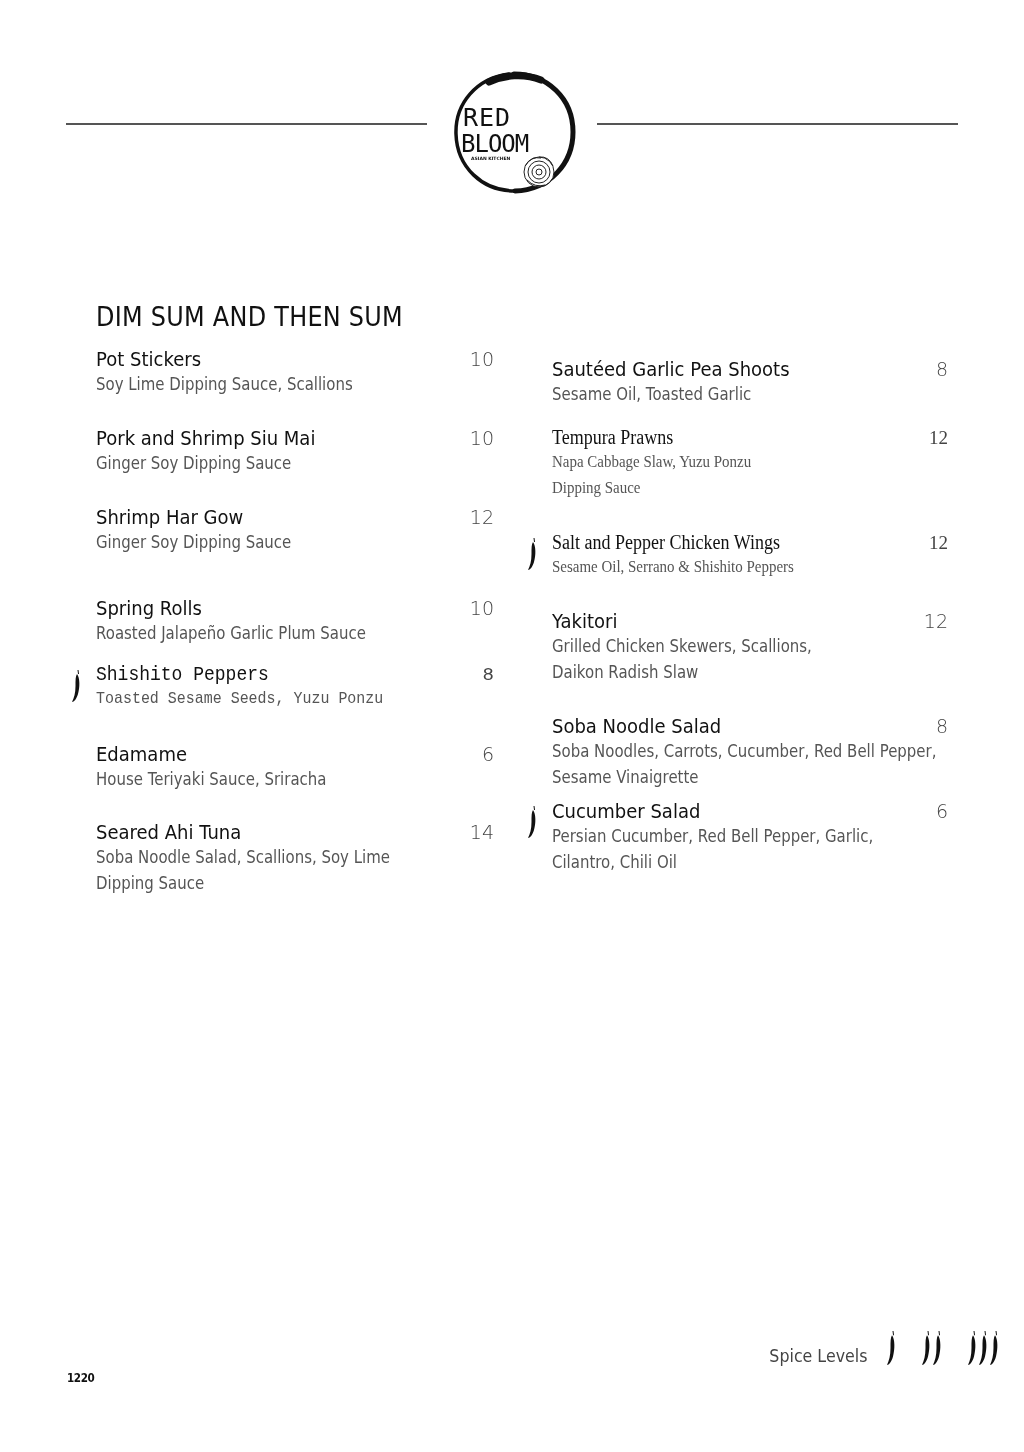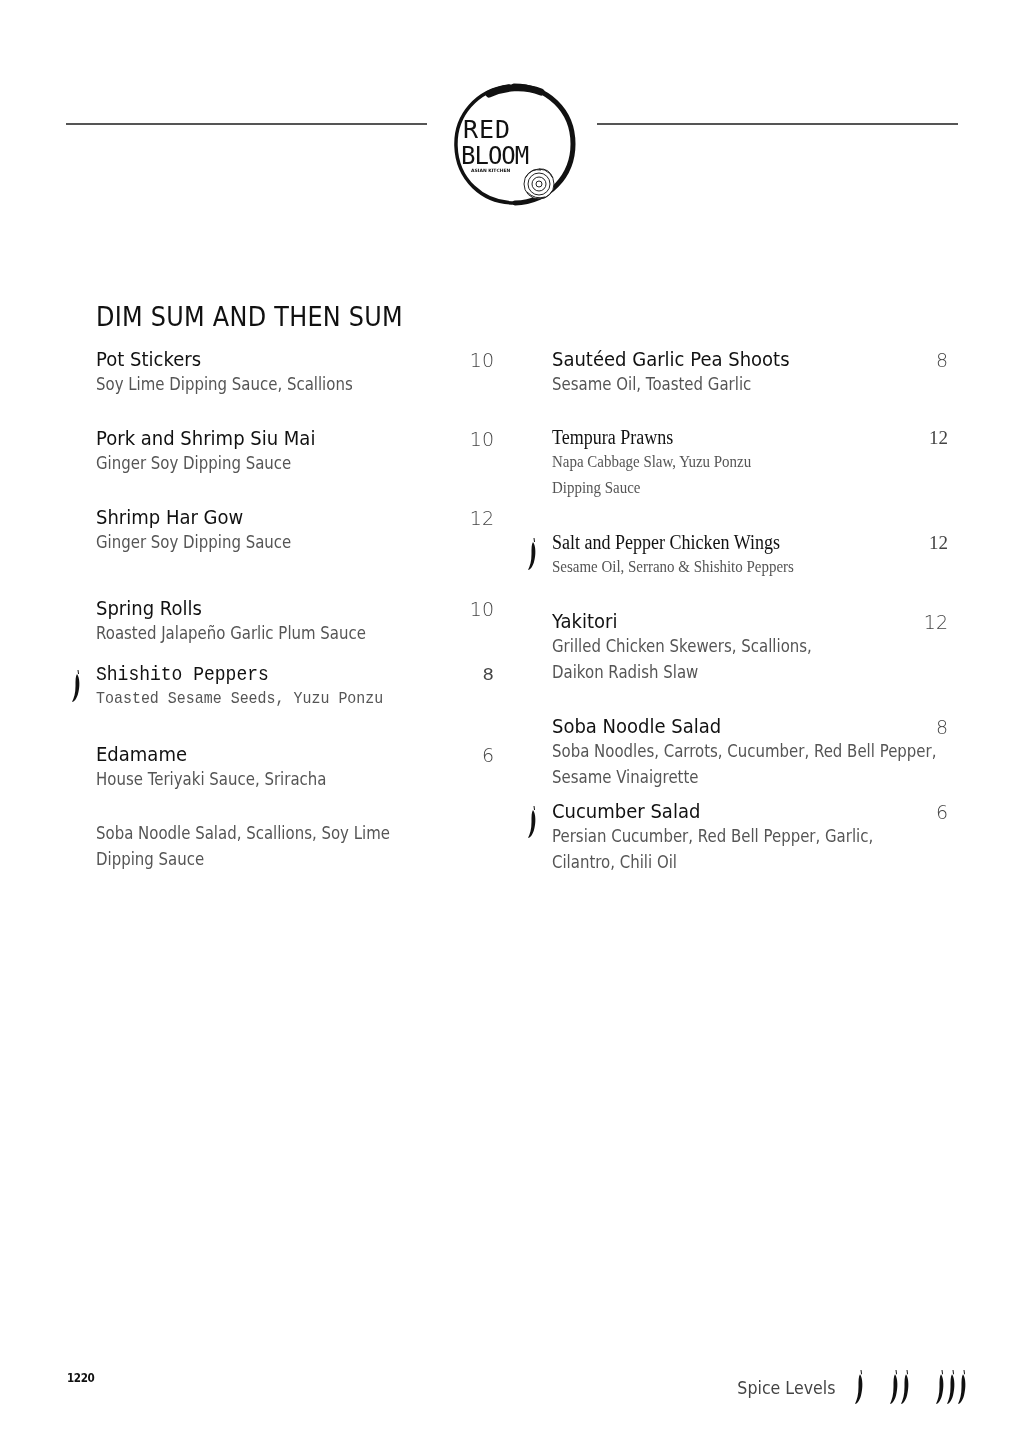--- a/index.html
+++ b/index.html
@@ -3,44 +3,44 @@
   <meta charset="utf-8">
   <style>
     html, body { margin: 0; padding: 0; background: #ffffff; }
     body { width: 1024px; height: 1452px; position: relative; overflow: hidden;
            font-family: "DejaVu Sans", sans-serif; color: #111; }
 
     .rule { position: absolute; top: 123px; height: 2px; background: #555; }
     .rule.left { left: 66px; width: 361px; }
     .rule.right { left: 597px; width: 361px; }
 
-    .logo { position: absolute; left: 449px; top: 80px; width: 130px; height: 130px; }
+    .logo { position: absolute; left: 449px; top: 68px; width: 130px; height: 130px; }
     .logo svg { width: 130px; height: 130px; display: block; }
 
     .section-title { position: absolute; left: 96px; top: 302px; font-size: 26px;
                      font-weight: normal; letter-spacing: 0.3px; color: #111; margin: 0;
                      transform: scaleX(0.92); transform-origin: left top; }
 
     .col { position: absolute; }
     .col.left { left: 96px; top: 347px; width: 398px; }
     .col.right { left: 552px; top: 347px; width: 396px; }
 
     .item { position: absolute; left: 0; right: 0; }
-    .item-head { display: flex; justify-content: space-between; align-items: flex-end; }
+    .item-head { display: flex; justify-content: space-between; align-items: center; }
     .item-name { font-size: 20px; color: #111; white-space: nowrap;
                  transform: scaleX(0.9); transform-origin: left center; display: inline-block; }
     .item-price { font-size: 19px; color: #444; font-weight: 300; margin-left: 35px; }
     .item-desc { font-size: 17px; color: #555; line-height: 26px; margin-top: 0px;
                  transform: scaleX(0.88); transform-origin: left top; width: 113%; }
 
     .chili { position: absolute; left: -26px; top: 6px; width: 12px; height: 34px; }
     .chili svg { width: 12px; height: 34px; display: block; }
 
-    .spice-legend { position: absolute; left: 724px; top: 1330px; display: flex;
-                    align-items: center; margin-top: 39px; }
+    .spice-legend { position: absolute; left: 756px; top: 1330px; display: flex;
+                    align-items: flex-end; }
     .spice-label { font-size: 18px; color: #444; margin-right: 18px;
                    transform: scaleX(0.88); transform-origin: right center; display: inline-block; }
     .spice-group { display: flex; margin-left: 22px; }
     .spice-group:first-of-type { margin-left: 0; }
     .spice-group .chili-s { width: 12px; height: 36px; margin-right: -1px; }
     .spice-group .chili-s svg { width: 12px; height: 36px; display: block; }
 
     .page-number { position: absolute; left: 67px; top: 1370px; font-size: 13px;
                    font-weight: bold; color: #111; letter-spacing: -0.5px;
                    transform: scaleX(0.8); transform-origin: left top; }
@@ -116,26 +116,30 @@
       <div class="item-desc">Toasted Sesame Seeds, Yuzu Ponzu</div>
     </div>
     <div class="item" style="top: 395px;">
       <div class="item-head">
         <span class="item-name">Edamame</span>
         <span class="item-price">6</span>
       </div>
       <div class="item-desc">House Teriyaki Sauce, Sriracha</div>
     </div>
     <div class="item" style="top: 473px;">
+      <div class="item-head">
+        <span class="item-name">Seared Ahi Tuna</span>
+        <span class="item-price">14</span>
+      </div>
       <div class="item-desc">Soba Noodle Salad, Scallions, Soy Lime</div>
       <div class="item-desc">Dipping Sauce</div>
     </div>
   </div>
 <div class="col right" id="col-right">
-    <div class="item" style="top: 0px;">
+    <div class="item" style="top: 10px;">
       <div class="item-head">
         <span class="item-name">Sautéed Garlic Pea Shoots</span>
         <span class="item-price">8</span>
       </div>
       <div class="item-desc">Sesame Oil, Toasted Garlic</div>
     </div>
     <div class="item" style="top: 79px; font-family: Liberation Serif, serif;">
       <div class="item-head">
         <span class="item-name">Tempura Prawns</span>
         <span class="item-price">12</span>

